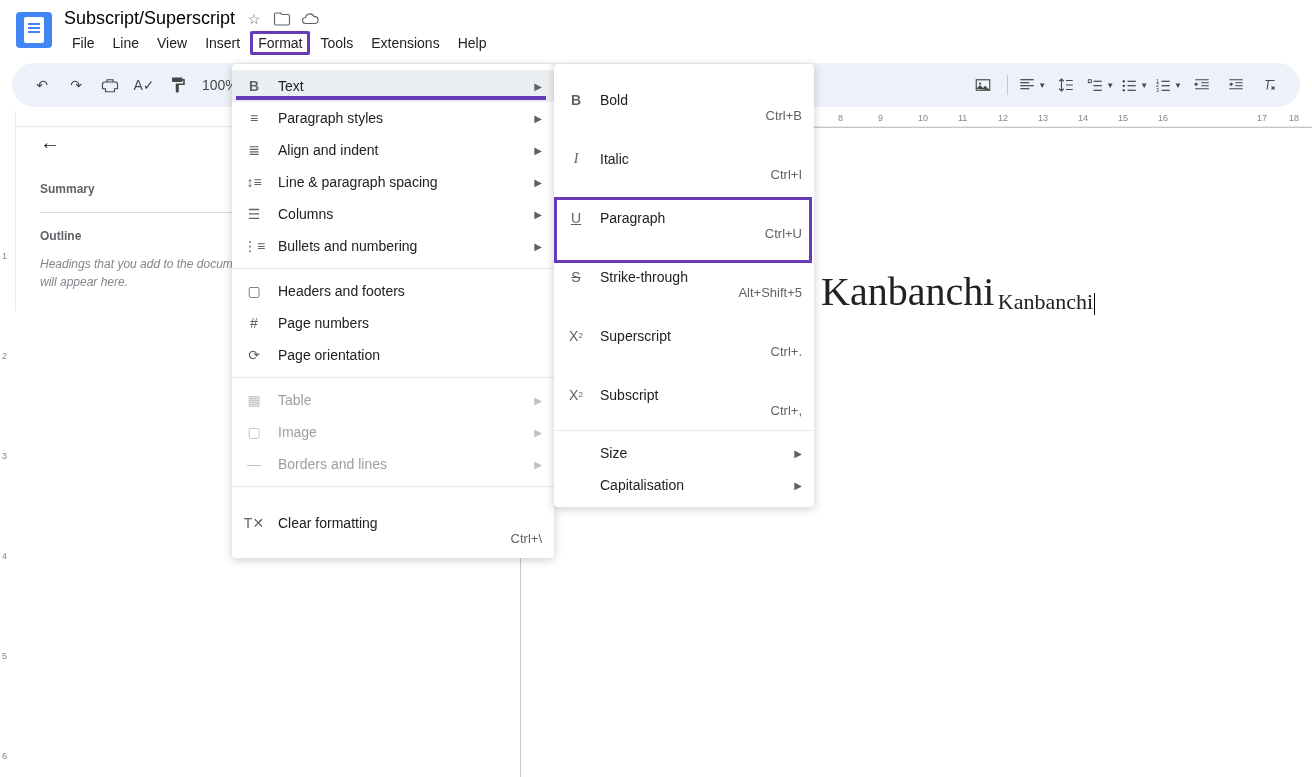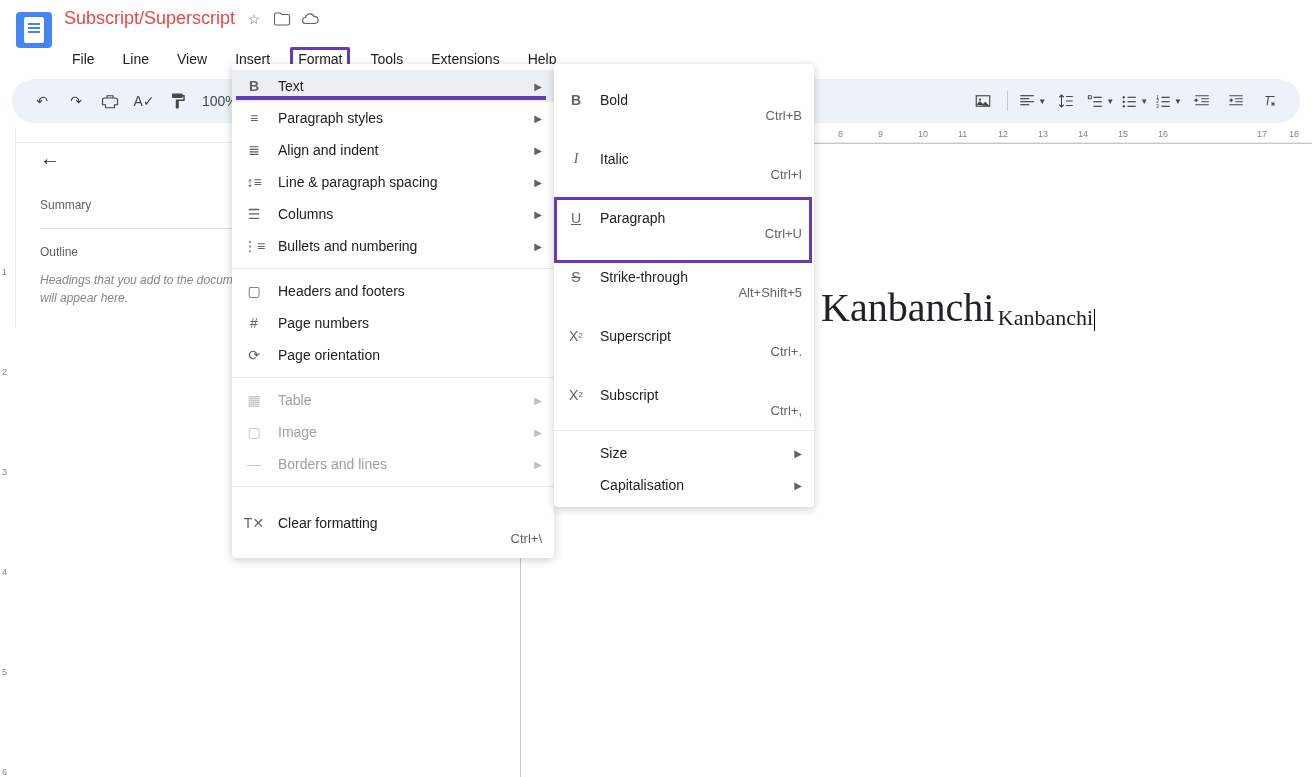--- a/index.html
+++ b/index.html
@@ -5,45 +5,45 @@
   * { box-sizing: border-box; margin: 0; padding: 0; }
   body { font-family: "Google Sans", Arial, sans-serif; font-size: 14px; color: #202124; background: #fff; width: 1312px; height: 777px; overflow: hidden; position: relative; }
   
   .header { display: flex; align-items: flex-start; padding: 8px 16px 0 16px; }
   .doc-icon { width: 36px; height: 36px; background: #4285f4; border-radius: 4px; margin-right: 12px; display: flex; align-items: center; justify-content: center; margin-top: 4px; }
   .doc-icon-inner { width: 20px; height: 26px; background: #fff; border-radius: 2px; position: relative; }
   .doc-icon-inner::before { content: ""; position: absolute; top: 6px; left: 4px; right: 4px; height: 2px; background: #4285f4; box-shadow: 0 4px 0 #4285f4, 0 8px 0 #4285f4; }
   
   .title-area { display: flex; flex-direction: column; }
   .title-row { display: flex; align-items: center; gap: 10px; }
-  .doc-title { font-size: 18px; color: #ef4444; }
+  .doc-title { font-size: 18px; color: #000000; }
   .title-icon { width: 18px; height: 18px; color: #5f6368; display: flex; align-items: center; justify-content: center; }
   
-  .menubar { display: flex; gap: 12px; margin-top: 18px; }
+  .menubar { display: flex; gap: 2px; margin-top: 2px; }
   .menu-item { padding: 4px 8px; font-size: 14px; color: #202124; cursor: pointer; border-radius: 4px; }
   .menu-item.highlighted { border: 3px solid #673ab7; border-radius: 2px; padding: 1px 5px; }
   
   .toolbar { display: flex; align-items: center; gap: 6px; padding: 6px 16px; background: #edf2fa; border-radius: 24px; margin: 8px 12px 0 12px; height: 44px; }
   .tb-btn { width: 28px; height: 28px; display: flex; align-items: center; justify-content: center; color: #444746; cursor: pointer; border-radius: 4px; }
   .tb-zoom { font-size: 14px; color: #444746; padding: 0 4px; }
   .tb-sep { width: 1px; height: 20px; background: #c7c7c7; margin: 0 4px; }
   .tb-dropdown { display: flex; align-items: center; gap: 2px; }
   .caret { font-size: 8px; color: #444746; }
   
   .content-area { display: flex; position: relative; margin-top: 4px; }
   
   .ruler-vert { width: 16px; background: #fff; position: absolute; left: 0; top: 0; bottom: 0; border-right: 1px solid #e8eaed; font-size: 9px; color: #80868b; }
   .ruler-vert .tick { position: absolute; left: 2px; }
   
   .ruler-horiz { position: absolute; top: 0; left: 16px; right: 0; height: 16px; border-bottom: 1px solid #e8eaed; font-size: 9px; color: #80868b; }
   .ruler-horiz .tick { position: absolute; top: 2px; }
   
   .sidebar { width: 280px; padding: 20px 24px 20px 40px; }
   .back-arrow { font-size: 20px; color: #202124; margin-bottom: 28px; cursor: pointer; }
-  .sidebar-heading { font-size: 12px; color: #5f6368; font-weight: 400; margin-bottom: 12px; }
+  .sidebar-heading { font-size: 12px; color: #5f6368; font-weight: 700; margin-bottom: 12px; }
   .sidebar-divider { height: 1px; background: #dadce0; margin: 16px 0; }
   .outline-placeholder { font-size: 12px; color: #80868b; font-style: italic; line-height: 1.5; }
   
   .page { position: absolute; left: 520px; top: 16px; width: 794px; height: 760px; background: #fff; border: 1px solid #c7c7c7; padding: 60px 60px 0 60px; }
   .page-text { font-family: Liberation Serif, serif; }
   .big-word { font-size: 40px; }
   .sub-word { font-size: 22px; vertical-align: sub; }
   .cursor-line { display: inline-block; width: 1px; height: 22px; background: #000; vertical-align: bottom; margin-left: 1px; }
   
   .dropdown { position: absolute; background: #fff; border-radius: 4px; box-shadow: 0 2px 10px rgba(0,0,0,0.2); padding: 6px 0; z-index: 100; }

